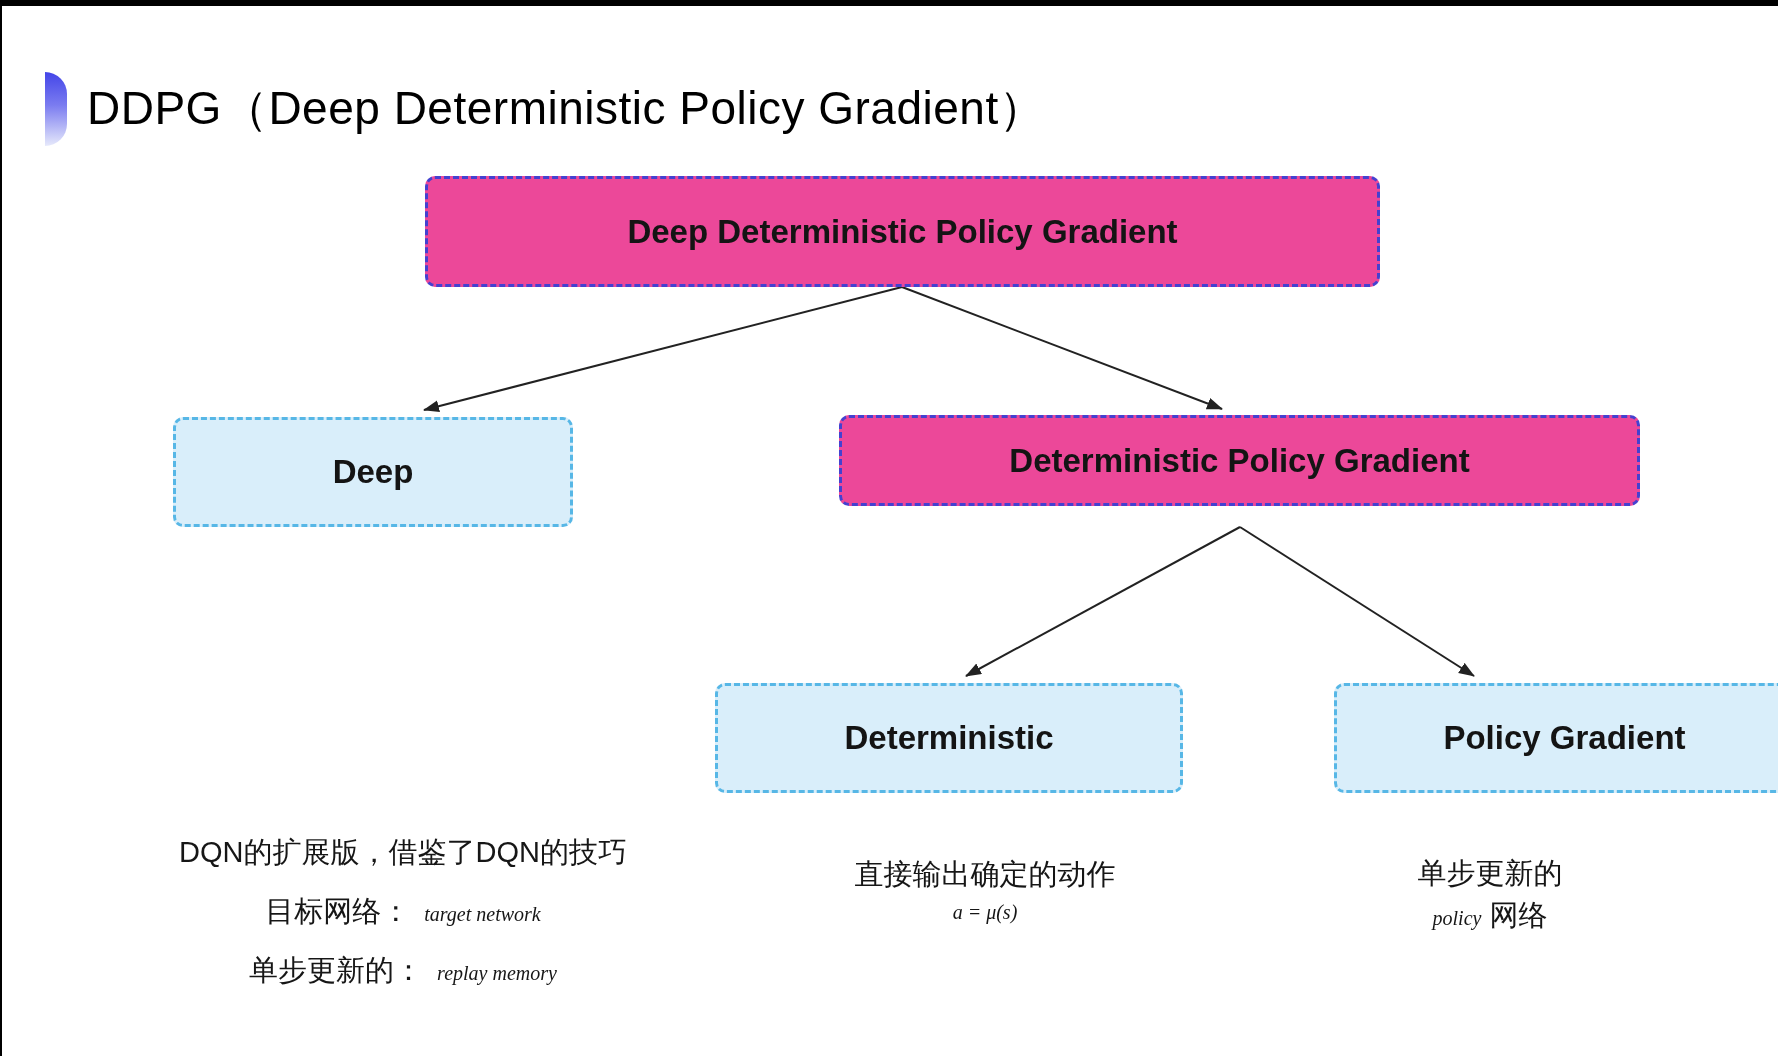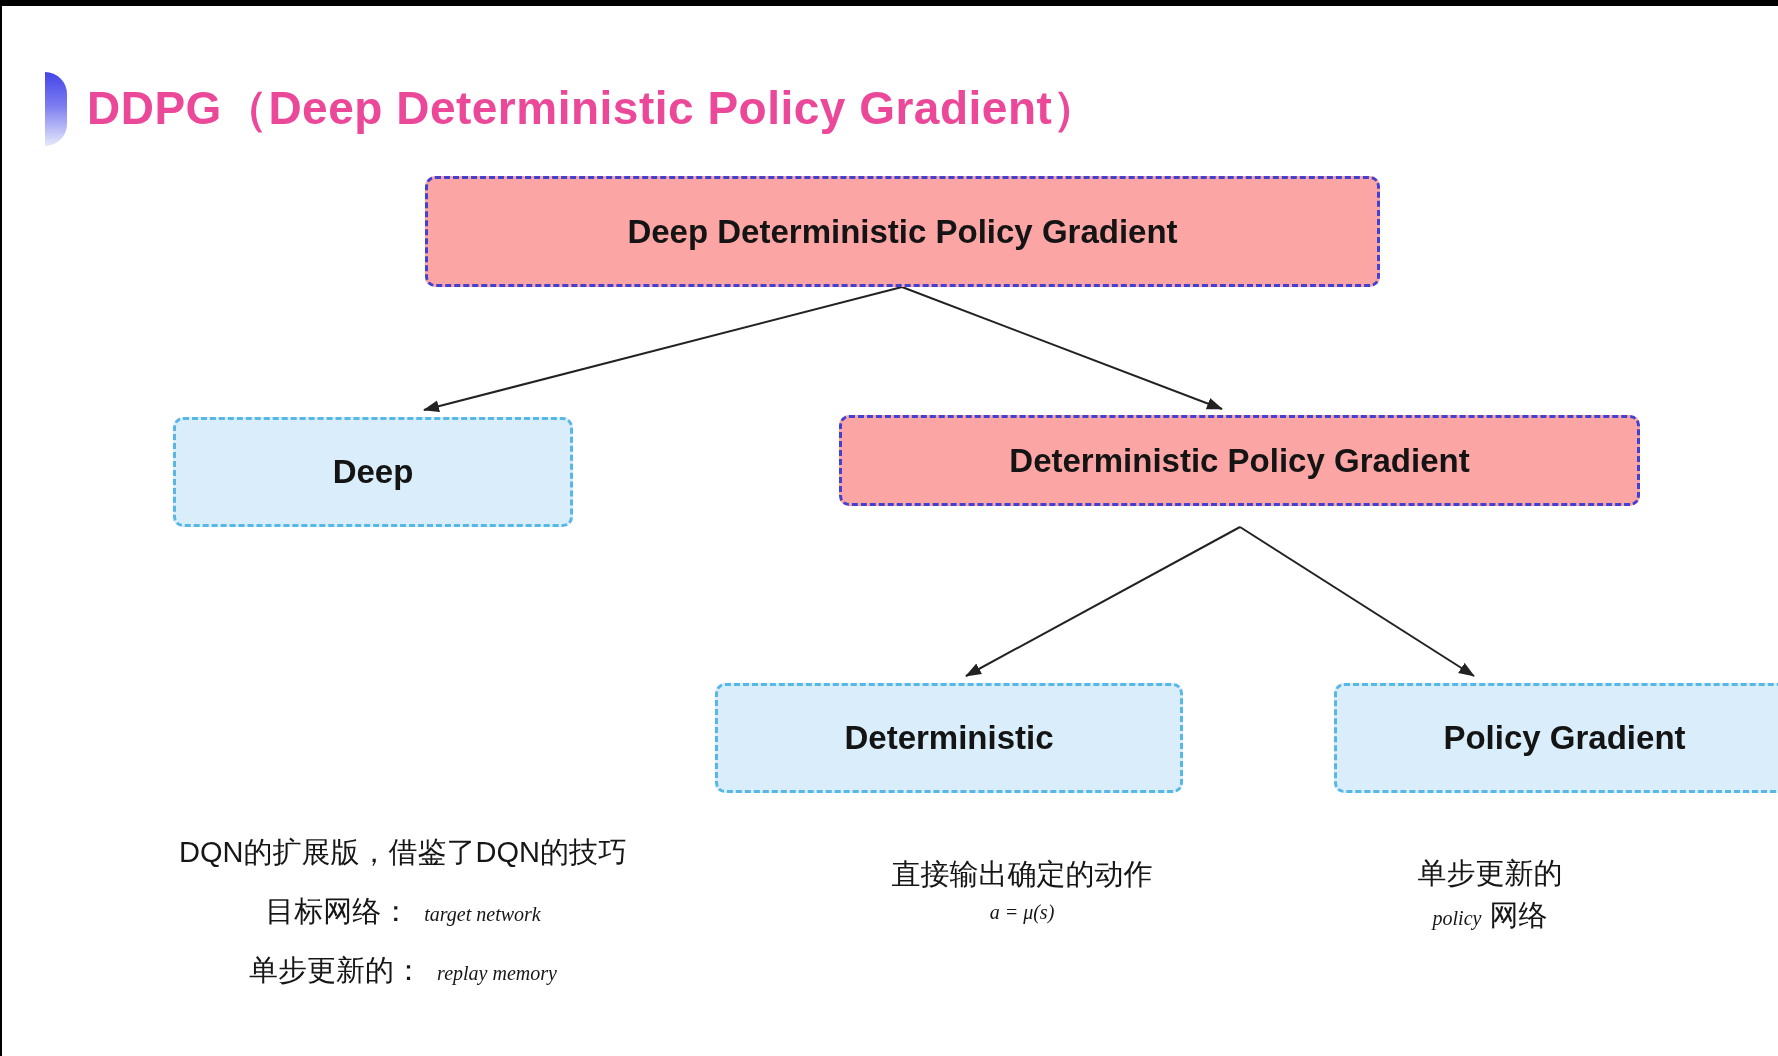--- a/index.html
+++ b/index.html
@@ -17,38 +17,38 @@
   
   .header { position: absolute; left: 45px; top: 70px; height: 78px; display: flex; align-items: center; }
   .bullet {
     width: 22px; height: 74px;
     border-radius: 0 40px 40px 0;
     background: linear-gradient(180deg, #4345e8 0%, #7b7cf0 45%, #e6e9fb 100%);
     margin-right: 20px;
   }
   .title {
     font-size: 46px;
-    font-weight: 700;
-    color: #ec4899;
+    font-weight: 400;
+    color: #000000;
     letter-spacing: 0.5px;
     white-space: nowrap;
   }
 
   
   .node {
     position: absolute;
     box-sizing: border-box;
     display: flex; align-items: center; justify-content: center;
     border-radius: 10px;
     font-size: 33px;
     font-weight: 600;
     color: #141414;
     text-align: center;
   }
-  .node.purple { background: #fca5a5; border: 3px dashed #4441d0; }
+  .node.purple { background: #ec4899; border: 3px dashed #4441d0; }
   .node.blue   { background: #d9eefa; border: 3px dashed #57b7e6; }
 
   .node-root          { left: 425px;  top: 176px; width: 955px; height: 111px; }
   .node-deep          { left: 173px;  top: 417px; width: 400px; height: 110px; }
   .node-dpg           { left: 839px;  top: 415px; width: 801px; height: 91px; }
   .node-deterministic { left: 715px;  top: 683px; width: 468px; height: 110px; }
   .node-pg            { left: 1334px; top: 683px; width: 461px; height: 110px; }
 
   .edges { position: absolute; left: 0; top: 0; width: 1778px; height: 1056px; pointer-events: none; }
 
@@ -63,21 +63,21 @@
   .note .zh { font-size: 29px; font-weight: 500; }
   .note .en-italic {
     font-family: "Liberation Serif", serif;
     font-style: italic;
     font-size: 20px;
   }
   .note .line { line-height: 1; }
 
   .note-left   { left: 403px;  top: 838px; }
   .note-left .line { margin-bottom: 30px; }
-  .note-middle { left: 985px;  top: 860px; margin-left: 37px; }
+  .note-middle { left: 985px;  top: 860px; }
   .note-middle .line { margin-bottom: 13px; }
   .note-right  { left: 1490px; top: 859px; }
   .note-right .line { margin-bottom: 13px; }
 
   .gap-after-colon { margin-left: 14px; }
 </style>
 </head>
 <body>
 
 <div class="stage">

